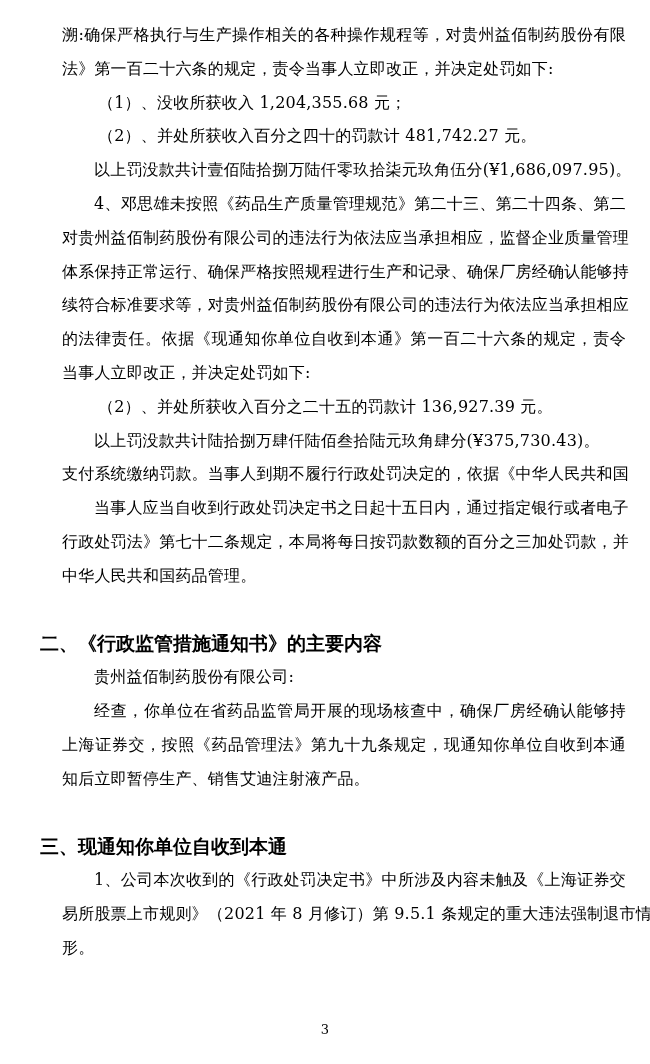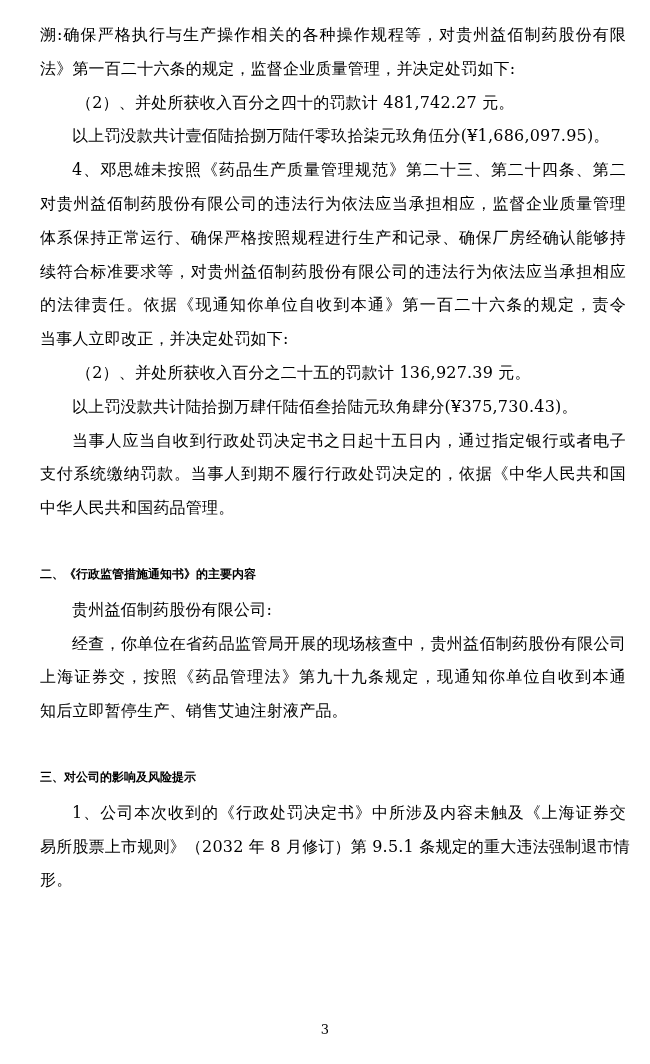--- a/index.html
+++ b/index.html
@@ -1,62 +1,64 @@
 <!DOCTYPE html>
 <html><head>
 <meta charset="utf-8">
 <style>
   html, body { margin: 0; padding: 0; background: #ffffff; }
   body { width: 650px; height: 1064px; position: relative; overflow: hidden;
          font-family: "DejaVu Serif", "Liberation Serif", serif; color: #000; }
   .page { position: absolute; left: 40px; top: 18px; width: 586px; }
   .line { font-size: 16px; line-height: 33.8px; height: 33.8px; white-space: nowrap;
-          text-align: justify; text-align-last: justify; letter-spacing: 0.2px; }
+          text-align: justify; text-align-last: justify; letter-spacing: 0.2px; margin-left: 22px; }
   .line.last { text-align-last: left; }
   .indent1 { padding-left: 32px; }
   .indent2 { padding-left: 36px; }
-  .heading { font-family: Liberation Mono, monospace; font-weight: bold;
-             font-size: 12px; line-height: 33.8px; height: 33.8px; text-align-last: left; }
+  .heading { font-family: Liberation Sans, sans-serif; font-weight: bold;
+             font-size: 19px; line-height: 33.8px; height: 33.8px; text-align-last: left; }
   .gap { height: 34px; }
   .pagenum { position: absolute; top: 1022px; left: 0; width: 650px; text-align: center;
              font-size: 13px; font-family: "DejaVu Serif", serif; }
 </style>
 </head>
 <body>
 
 <div class="page">
   <div class="line">溯:确保严格执行与生产操作相关的各种操作规程等，对贵州益佰制药股份有限</div>
-  <div class="line last">法》第一百二十六条的规定，监督企业质量管理，并决定处罚如下:</div>
+  <div class="line last">法》第一百二十六条的规定，责令当事人立即改正，并决定处罚如下:</div>
 
+  <div class="line last indent2">（1）、没收所获收入 1,204,355.68 元；</div>
   <div class="line last indent2">（2）、并处所获收入百分之四十的罚款计 481,742.27 元。</div>
   <div class="line last indent1">以上罚没款共计壹佰陆拾捌万陆仟零玖拾柒元玖角伍分(¥1,686,097.95)。</div>
 
   <div class="line indent1">4、邓思雄未按照《药品生产质量管理规范》第二十三、第二十四条、第二</div>
   <div class="line">对贵州益佰制药股份有限公司的违法行为依法应当承担相应，监督企业质量管理</div>
   <div class="line">体系保持正常运行、确保严格按照规程进行生产和记录、确保厂房经确认能够持</div>
   <div class="line">续符合标准要求等，对贵州益佰制药股份有限公司的违法行为依法应当承担相应</div>
   <div class="line">的法律责任。依据《现通知你单位自收到本通》第一百二十六条的规定，责令</div>
   <div class="line last">当事人立即改正，并决定处罚如下:</div>
 
   <div class="line last indent2">（2）、并处所获收入百分之二十五的罚款计 136,927.39 元。</div>
   <div class="line last indent1">以上罚没款共计陆拾捌万肆仟陆佰叁拾陆元玖角肆分(¥375,730.43)。</div>
 
+  <div class="line">支付系统缴纳罚款。当事人到期不履行行政处罚决定的，依据《中华人民共和国</div>
   <div class="line indent1">当事人应当自收到行政处罚决定书之日起十五日内，通过指定银行或者电子</div>
-  <div class="line">支付系统缴纳罚款。当事人到期不履行行政处罚决定的，依据《中华人民共和国</div>
+  <div class="line">行政处罚法》第七十二条规定，本局将每日按罚款数额的百分之三加处罚款，并</div>
   <div class="line last">中华人民共和国药品管理。</div>
 
   <div class="gap"></div>
 
   <div class="heading">二、《行政监管措施通知书》的主要内容</div>
   <div class="line last indent1">贵州益佰制药股份有限公司:</div>
-  <div class="line indent1">经查，你单位在省药品监管局开展的现场核查中，贵州益佰制药股份有限公司</div>
+  <div class="line indent1">经查，你单位在省药品监管局开展的现场核查中，确保厂房经确认能够持</div>
   <div class="line">上海证券交，按照《药品管理法》第九十九条规定，现通知你单位自收到本通</div>
   <div class="line last">知后立即暂停生产、销售艾迪注射液产品。</div>
 
   <div class="gap"></div>
 
-  <div class="heading">三、对公司的影响及风险提示</div>
+  <div class="heading">三、现通知你单位自收到本通</div>
   <div class="line indent1">1、公司本次收到的《行政处罚决定书》中所涉及内容未触及《上海证券交</div>
-  <div class="line">易所股票上市规则》（2032 年 8 月修订）第 9.5.1 条规定的重大违法强制退市情</div>
+  <div class="line">易所股票上市规则》（2021 年 8 月修订）第 9.5.1 条规定的重大违法强制退市情</div>
   <div class="line last">形。</div>
 </div>
 
 <div class="pagenum">3</div>
 
 </body></html>

